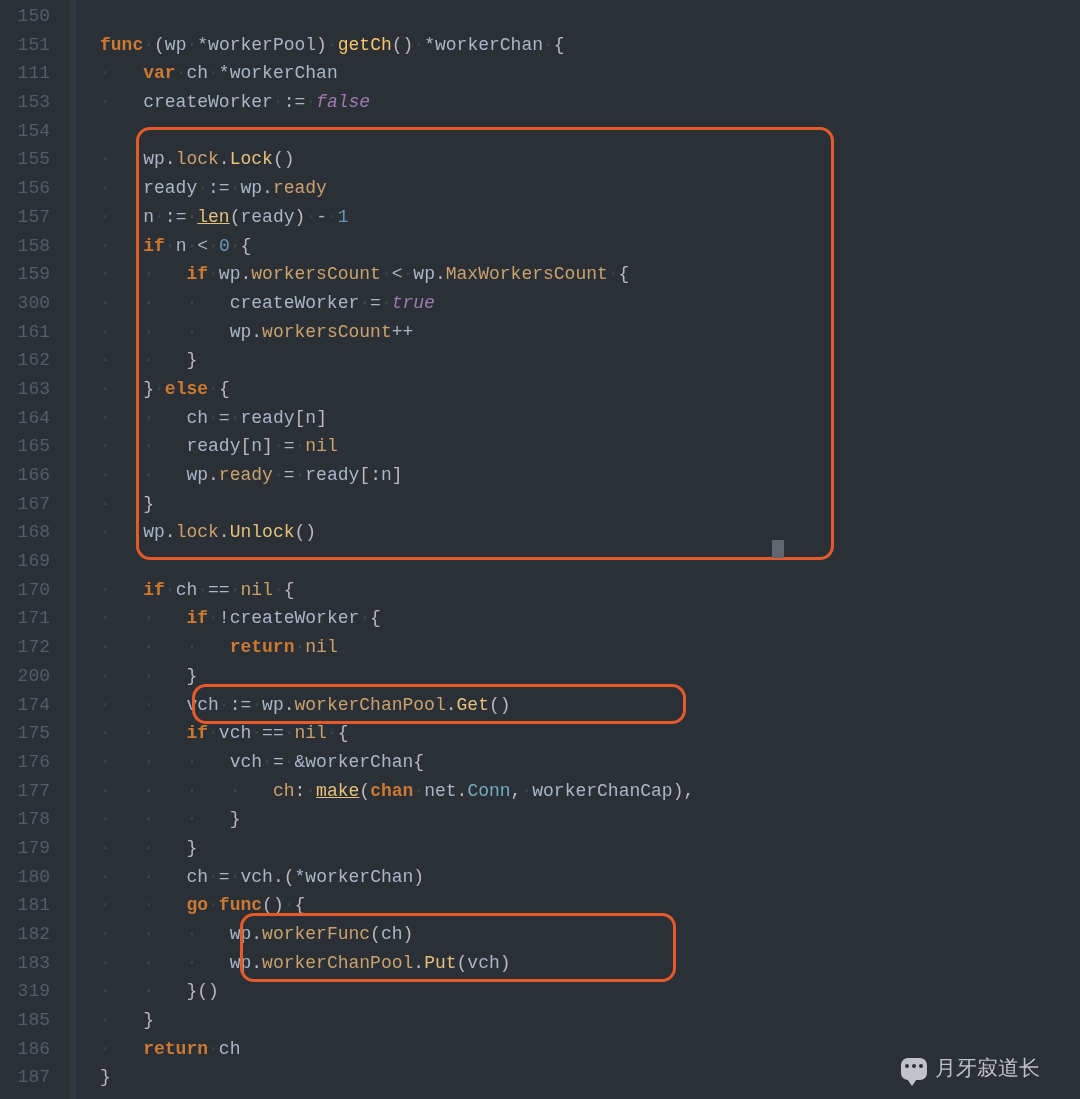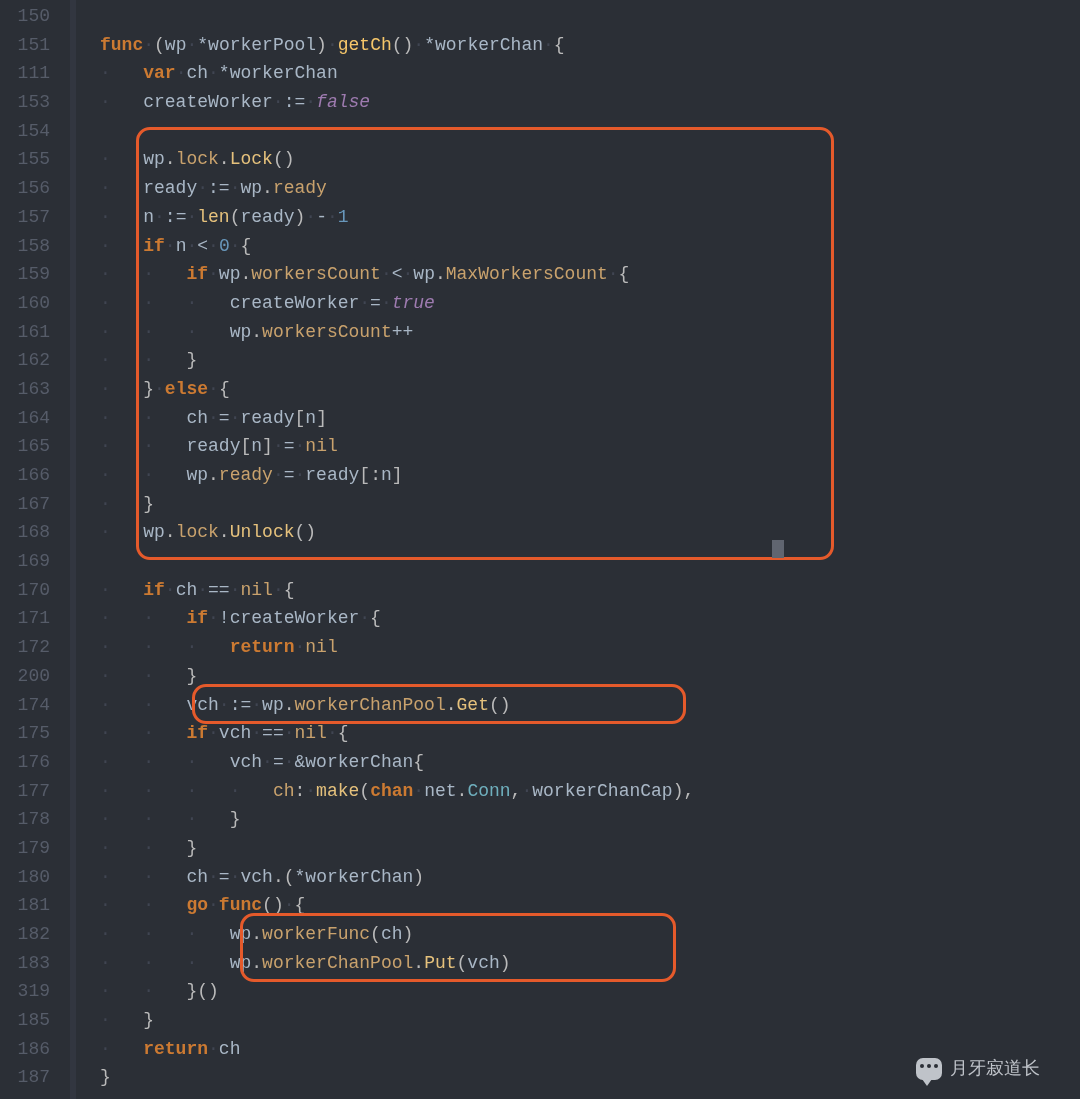--- a/index.html
+++ b/index.html
@@ -14,25 +14,25 @@
   .func{color:#e5c17c;}
   .decl{color:#f6c76a;}
   .num{color:#6897bb;}
   .bool{color:#9e7bb0;font-style:italic;font-family:Liberation Mono, monospace;}
   .nil{color:#c9a26d;}
   .typ{color:#6fafbd;}
   .op{color:#a9b7c6;}
   .pun{color:#bababa;}
   .id{color:#a9b7c6;}
   .ws{color:#404552;}
-  .builtin{color:#e5c17c;}
+  .builtin{color:#e5c17c;text-decoration:underline;}
   .minimap{position:absolute;right:0;top:0;width:6px;height:100%;background:#2b2f36;}
   .highlight-box{position:absolute;border:3px solid #e55a2b;border-radius:14px;pointer-events:none;}
   .caret-mark{position:absolute;background:#606570;}
-  .watermark{position:absolute;right:16px;bottom:16px;display:flex;align-items:center;gap:8px;color:#d9dde3;font-family:"Microsoft YaHei",sans-serif;font-size:18px;opacity:0.85;}
+  .watermark{position:absolute;right:16px;bottom:16px;display:flex;align-items:center;gap:8px;color:#d9dde3;font-family:"Microsoft YaHei",sans-serif;font-size:21px;opacity:0.85;}
   .watermark .bubble{position:relative;width:26px;height:22px;border-radius:7px;background:#d9dde3;}
   .watermark .bubble::after{content:"";position:absolute;left:6px;bottom:-6px;width:0;height:0;border-left:5px solid transparent;border-right:5px solid transparent;border-top:7px solid #d9dde3;}
   .watermark .dots{position:absolute;left:0;right:0;top:6px;display:flex;justify-content:center;gap:3px;}
   .watermark .dots span{width:4px;height:4px;border-radius:50%;background:#2b2f36;display:block;}
 </style>
 </head>
 <body>
 
 <div class="editor">
   <div class="margin-bar"></div>
@@ -40,21 +40,21 @@
       <div>150</div>
       <div>151</div>
       <div>111</div>
       <div>153</div>
       <div>154</div>
       <div>155</div>
       <div>156</div>
       <div>157</div>
       <div>158</div>
       <div>159</div>
-      <div>160</div>
+      <div>300</div>
       <div>161</div>
       <div>162</div>
       <div>163</div>
       <div>164</div>
       <div>165</div>
       <div>166</div>
       <div>167</div>
       <div>168</div>
       <div>169</div>
       <div>170</div>

